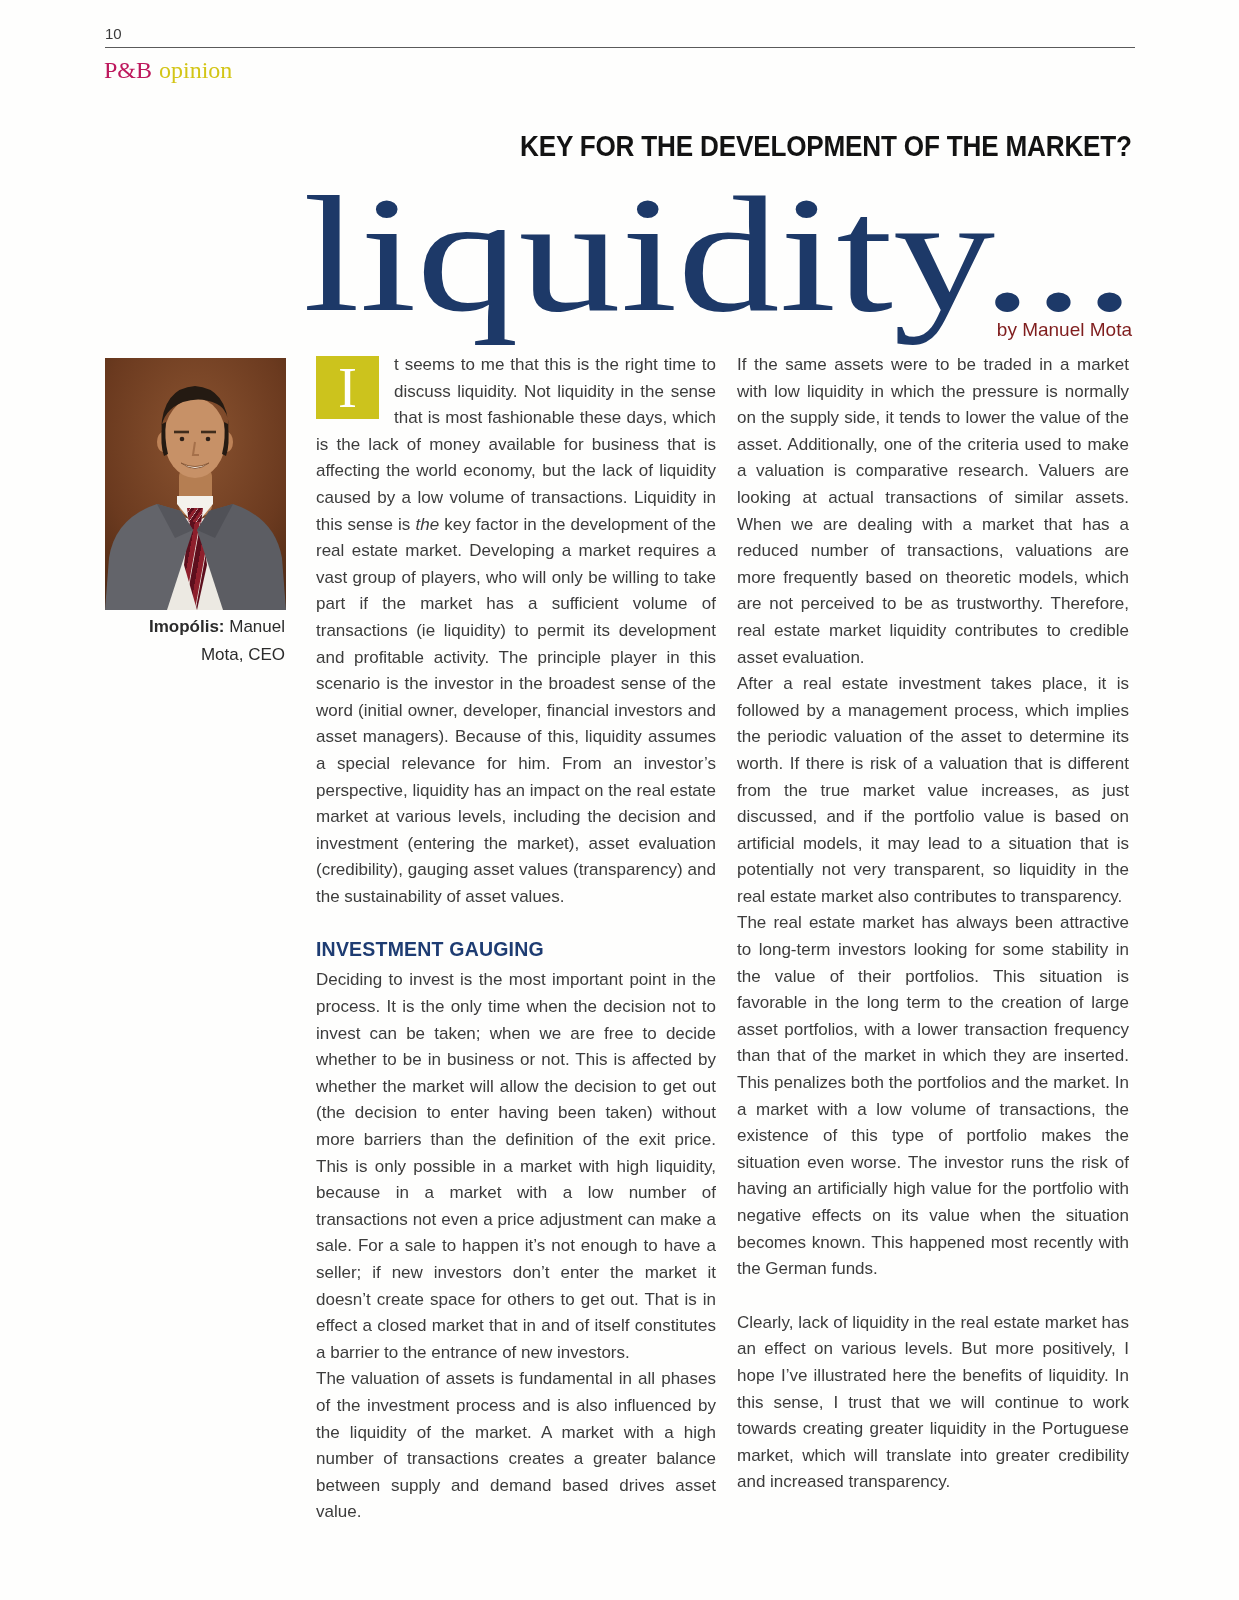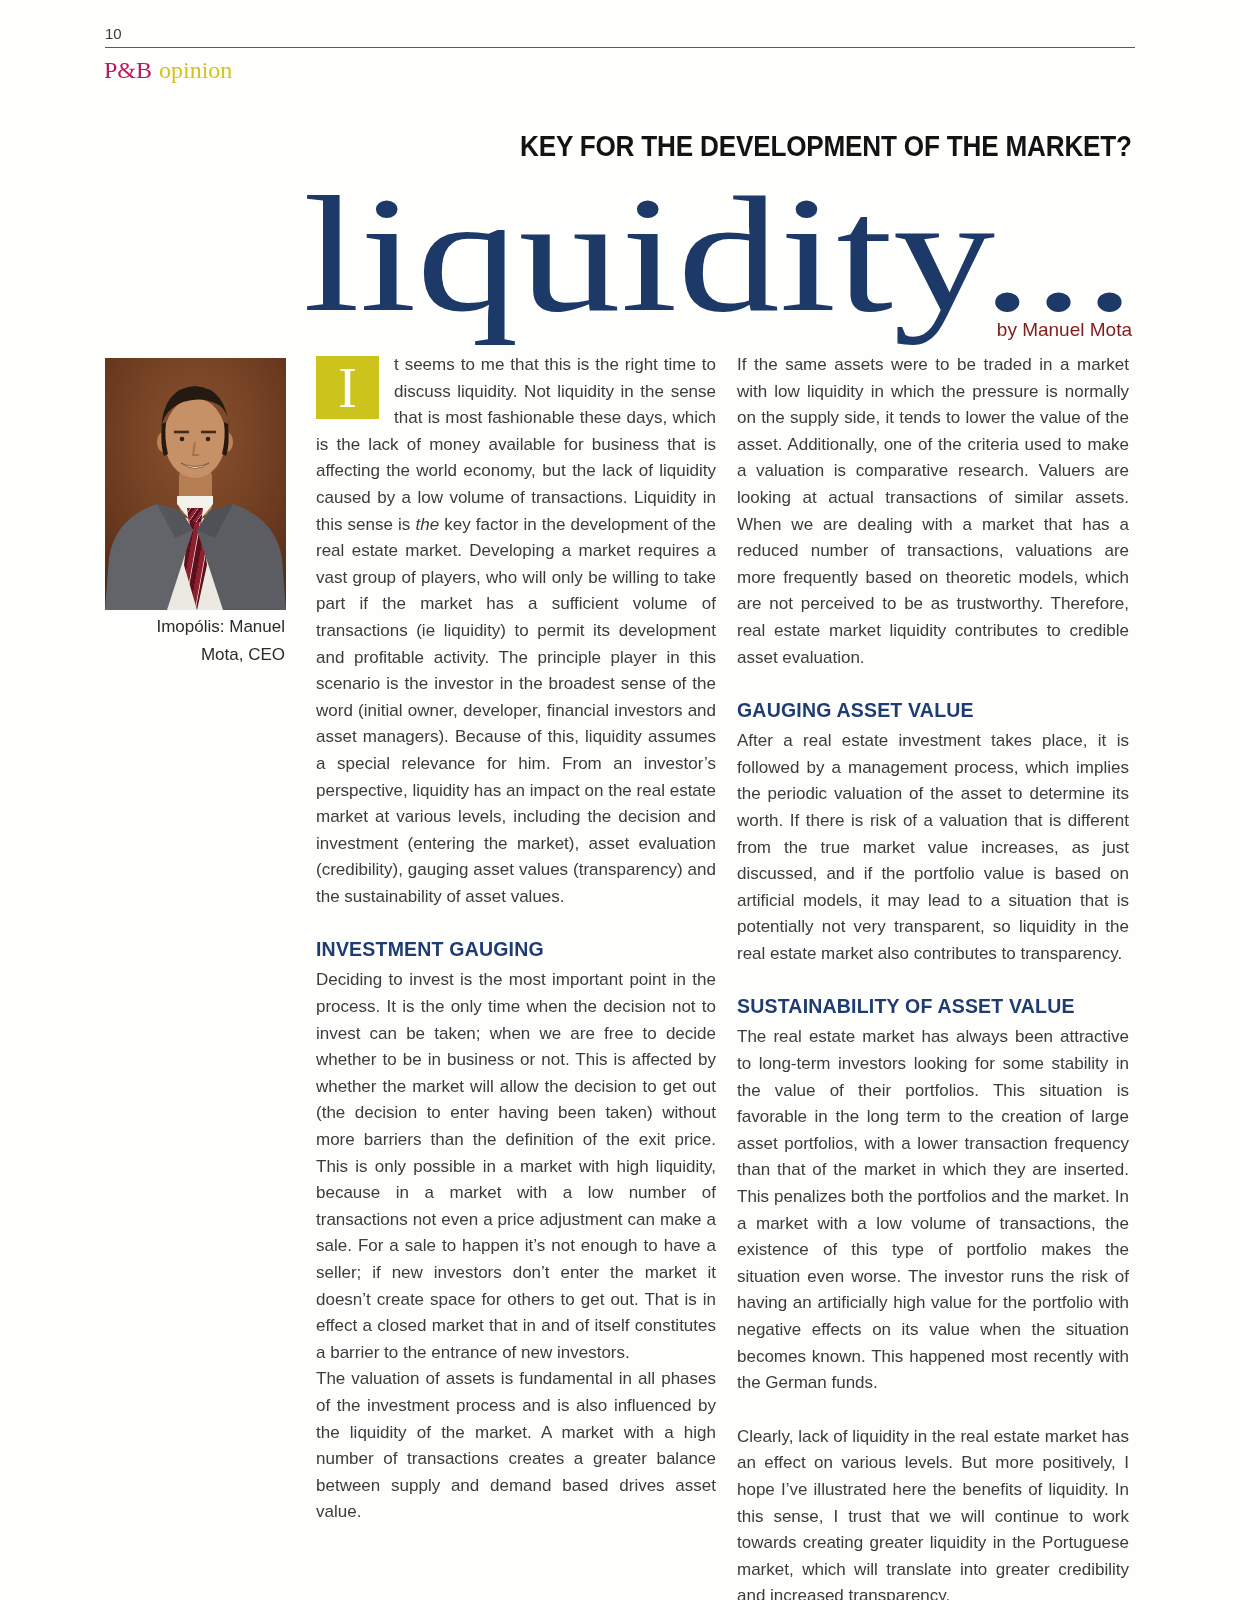--- a/index.html
+++ b/index.html
@@ -30,21 +30,21 @@
     fill:#1d3968;
   }
   .byline { position:absolute; right:107px; top:319px; font-size:19px; color:#7f1d1d; }
 
   
   .portrait { position:absolute; left:105px; top:358px; width:181px; height:252px; }
   .caption {
     position:absolute; left:75px; top:613px; width:210px;
     text-align:right; font-size:17px; line-height:28px; color:#2b2b2b;
   }
-  .caption b { font-weight:400;margin-top:39px; }
+  .caption b { font-weight:700;margin-top:39px; }
 
   
   .col { position:absolute; top:352px; font-size:17px; line-height:26.6px; color:#3c3c3c; text-align:justify; }
   .col-1 { left:316px; width:400px; }
   .col-2 { left:737px; width:392px; }
   .col p { margin:0; }
   .para-gap { margin-top:27px !important; }
   .section-heading {
     margin:27px 0 6px 0;
     font-size:19.5px; font-weight:700; color:#1e3c72;
@@ -121,20 +121,18 @@
     <p>
       <span class="dropcap">I</span><span>t seems to me that this is the right time to discuss liquidity. Not liquidity in the sense that is most fashionable these days, which is the lack of money available for business that is affecting the world economy, but the lack of liquidity caused by a low volume of transactions. Liquidity in this sense is </span><span class="em">the</span><span> key factor in the development of the real estate market. Developing a market requires a vast group of players, who will only be willing to take part if the market has a sufficient volume of transactions (ie liquidity) to permit its development and profitable activity. The principle player in this scenario is the investor in the broadest sense of the word (initial owner, developer, financial investors and asset managers). Because of this, liquidity assumes a special relevance for him. From an investor’s perspective, liquidity has an impact on the real estate market at various levels, including the decision and investment (entering the market), asset evaluation (credibility), gauging asset values (transparency) and the sustainability of asset values.</span>
     </p>
     <h2 class="section-heading">INVESTMENT GAUGING</h2>
     <p>Deciding to invest is the most important point in the process. It is the only time when the decision not to invest can be taken; when we are free to decide whether to be in business or not. This is affected by whether the market will allow the decision to get out (the decision to enter having been taken) without more barriers than the definition of the exit price. This is only possible in a market with high liquidity, because in a market with a low number of transactions not even a price adjustment can make a sale. For a sale to happen it’s not enough to have a seller; if new investors don’t enter the market it doesn’t create space for others to get out. That is in effect a closed market that in and of itself constitutes a barrier to the entrance of new investors.</p>
     <p>The valuation of assets is fundamental in all phases of the investment process and is also influenced by the liquidity of the market. A market with a high number of transactions creates a greater balance between supply and demand based drives asset value.</p>
   </div>
 
   <div class="col col-2">
     <p>If the same assets were to be traded in a market with low liquidity in which the pressure is normally on the supply side, it tends to lower the value of the asset. Additionally, one of the criteria used to make a valuation is comparative research. Valuers are looking at actual transactions of similar assets. When we are dealing with a market that has a reduced number of transactions, valuations are more frequently based on theoretic models, which are not perceived to be as trustworthy. Therefore, real estate market liquidity contributes to credible asset evaluation.</p>
-    <h2 class="section-heading">GAUGING ASSET VALUE</h2>
     <p>After a real estate investment takes place, it is followed by a management process, which implies the periodic valuation of the asset to determine its worth. If there is risk of a valuation that is different from the true market value increases, as just discussed, and if the portfolio value is based on artificial models, it may lead to a situation that is potentially not very transparent, so liquidity in the real estate market also contributes to transparency.</p>
-    <h2 class="section-heading">SUSTAINABILITY OF ASSET VALUE</h2>
     <p>The real estate market has always been attractive to long-term investors looking for some stability in the value of their portfolios. This situation is favorable in the long term to the creation of large asset portfolios, with a lower transaction frequency than that of the market in which they are inserted. This penalizes both the portfolios and the market. In a market with a low volume of transactions, the existence of this type of portfolio makes the situation even worse. The investor runs the risk of having an artificially high value for the portfolio with negative effects on its value when the situation becomes known. This happened most recently with the German funds.</p>
     <p class="para-gap">Clearly, lack of liquidity in the real estate market has an effect on various levels. But more positively, I hope I’ve illustrated here the benefits of liquidity. In this sense, I trust that we will continue to work towards creating greater liquidity in the Portuguese market, which will translate into greater credibility and increased transparency.</p>
   </div>
 
 </div>
 
 </body></html>

